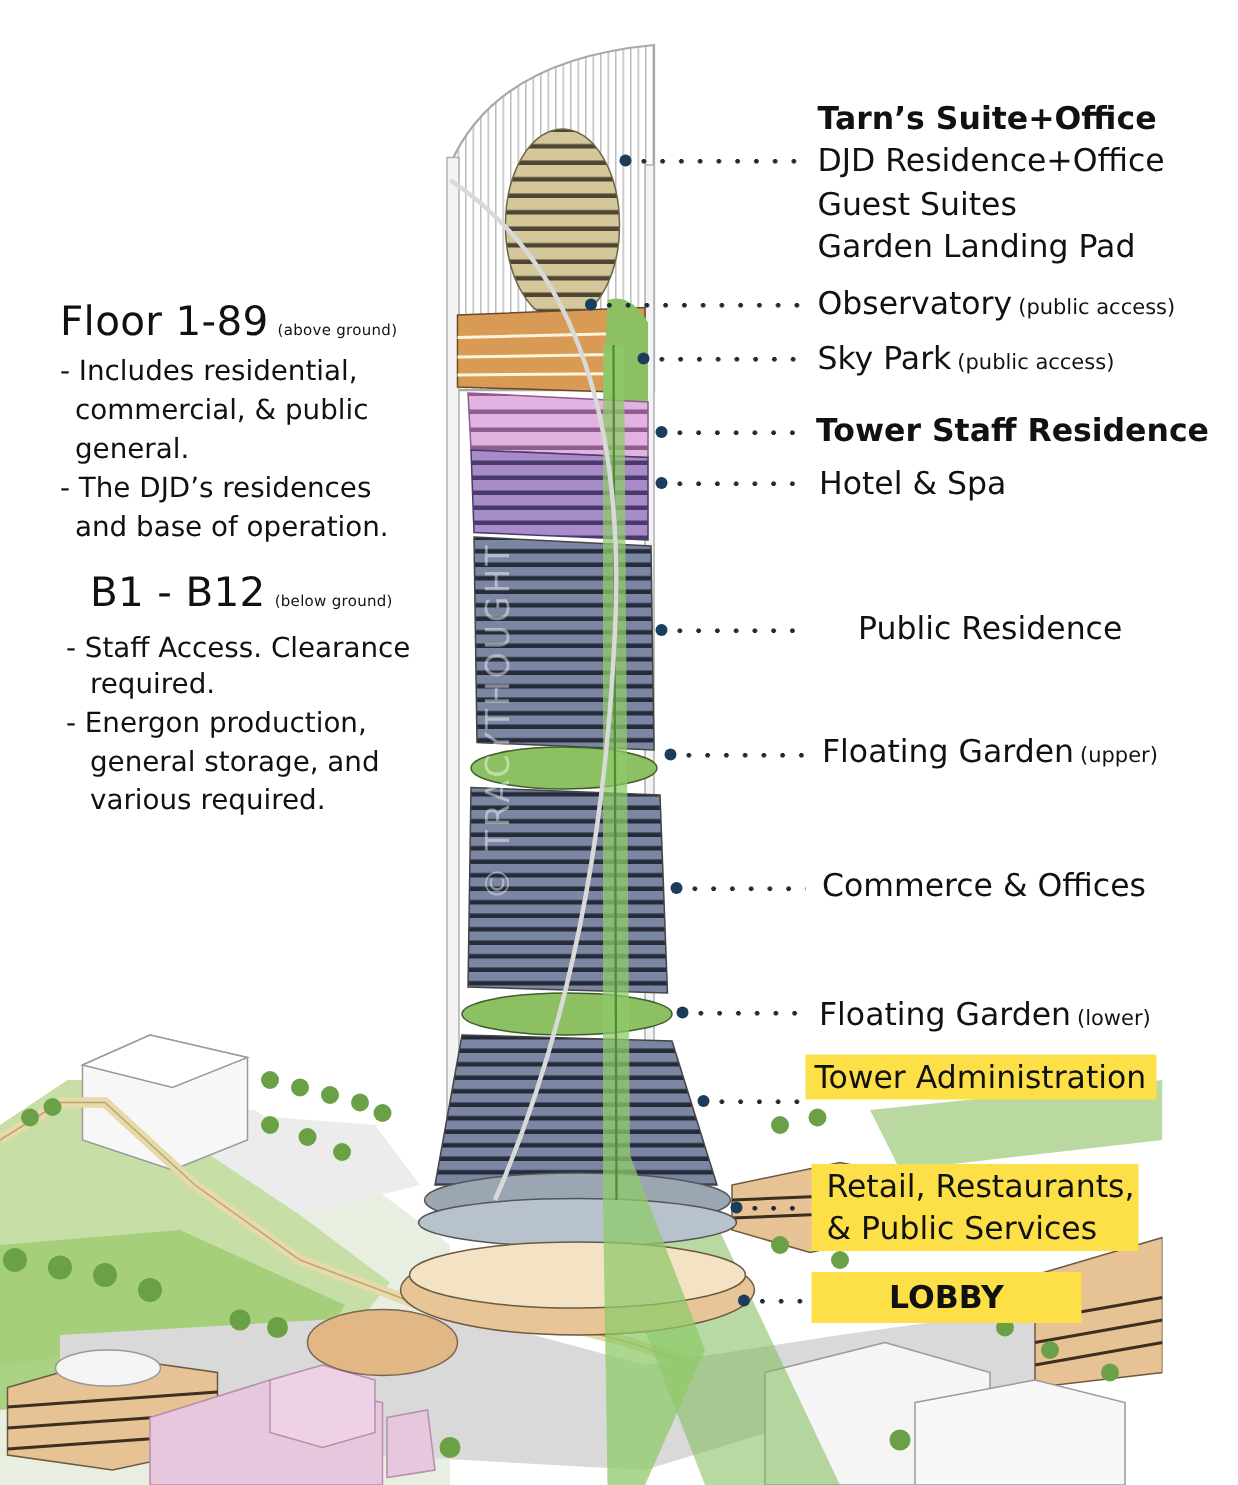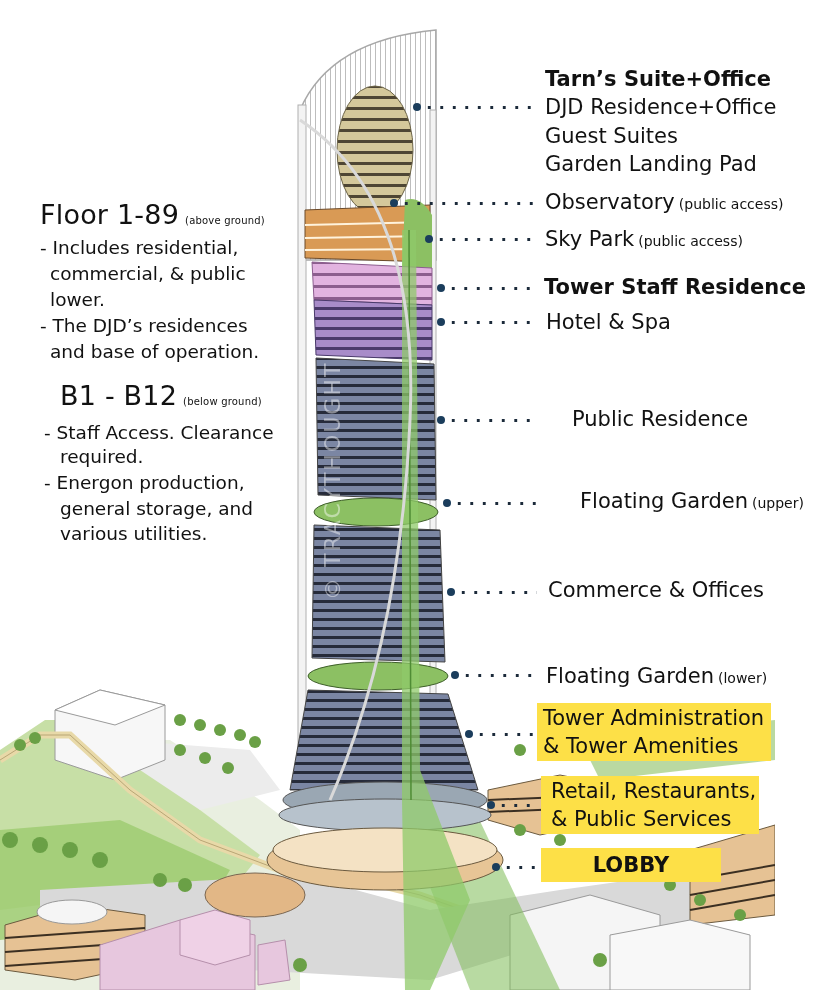--- a/index.html
+++ b/index.html
@@ -170,34 +170,34 @@
 </svg>
 
 <div class="abs" style="left:320px; top:600px; transform:rotate(-90deg); transform-origin:left top; color:rgba(255,255,255,0.45); font-size:22px; letter-spacing:2px; white-space:nowrap;">© TRACYTHOUGHT</div>
 
 <div>
   <div class="sec-title" style="left:40px; top:199px;">
     <span>Floor 1-89</span><small>(above ground)</small>
   </div>
   <div class="sec-line" style="left:40px; top:235px;">- Includes residential,</div>
   <div class="sec-line" style="left:50px; top:261px;">  commercial, &amp; public</div>
-  <div class="sec-line" style="left:50px; top:287px;">  lower.</div>
+  <div class="sec-line" style="left:50px; top:287px;">  general.</div>
   <div class="sec-line" style="left:40px; top:313px;">- The DJD’s residences</div>
   <div class="sec-line" style="left:50px; top:339px;">  and base of operation.</div>
 </div>
 
 <div>
   <div class="sec-title" style="left:40px; top:380px;margin-left:20px;">
     <span>B1 - B12</span><small>(below ground)</small>
   </div>
   <div class="sec-line" style="left:44px; top:420px;">- Staff Access. Clearance</div>
   <div class="sec-line" style="left:60px; top:444px;">  required.</div>
   <div class="sec-line" style="left:44px; top:470px;">- Energon production,</div>
   <div class="sec-line" style="left:60px; top:496px;">  general storage, and</div>
-  <div class="sec-line" style="left:60px; top:521px;">  various utilities.</div>
+  <div class="sec-line" style="left:60px; top:521px;">  various required.</div>
 </div>
 
 <div class="leader" style="left:413px; top:103px; width:122px;">
     <span class="big"></span>
     <span class="dots"></span>
   </div>
 <div class="leader" style="left:390px; top:199px; width:145px;">
     <span class="big"></span>
     <span class="dots"></span>
   </div>
@@ -249,29 +249,28 @@
 
 <div class="callout" style="left:545px; top:189px;">
   <span>Observatory</span><small>(public access)</small>
 </div>
 <div class="callout" style="left:545px; top:226px;">
   <span>Sky Park</span><small>(public access)</small>
 </div>
 <div class="callout bold" style="left:544px; top:274px;">Tower Staff Residence</div>
 <div class="callout" style="left:546px; top:309px;text-align:right;">Hotel &amp; Spa</div>
 <div class="callout" style="left:572px; top:406px;">Public Residence</div>
-<div class="callout" style="left:548px; top:488px;margin-left:32px;">
+<div class="callout" style="left:548px; top:488px;">
   <span>Floating Garden</span><small>(upper)</small>
 </div>
 <div class="callout" style="left:548px; top:577px;">Commerce &amp; Offices</div>
 <div class="callout" style="left:546px; top:663px;">
   <span>Floating Garden</span><small>(lower)</small>
 </div>
 
 <div class="boxlabel" style="left:537px; top:703px; width:222px;">
   <div>Tower Administration</div>
-  <div>&amp; Tower Amenities</div>
 </div>
 <div class="boxlabel" style="left:541px; top:776px; width:202px; padding-left:10px;">
   <div>Retail, Restaurants,</div>
   <div>&amp; Public Services</div>
 </div>
 <div class="boxlabel lobby" style="left:541px; top:848px; width:168px; line-height:32px;">LOBBY</div>
 
 </body></html>

